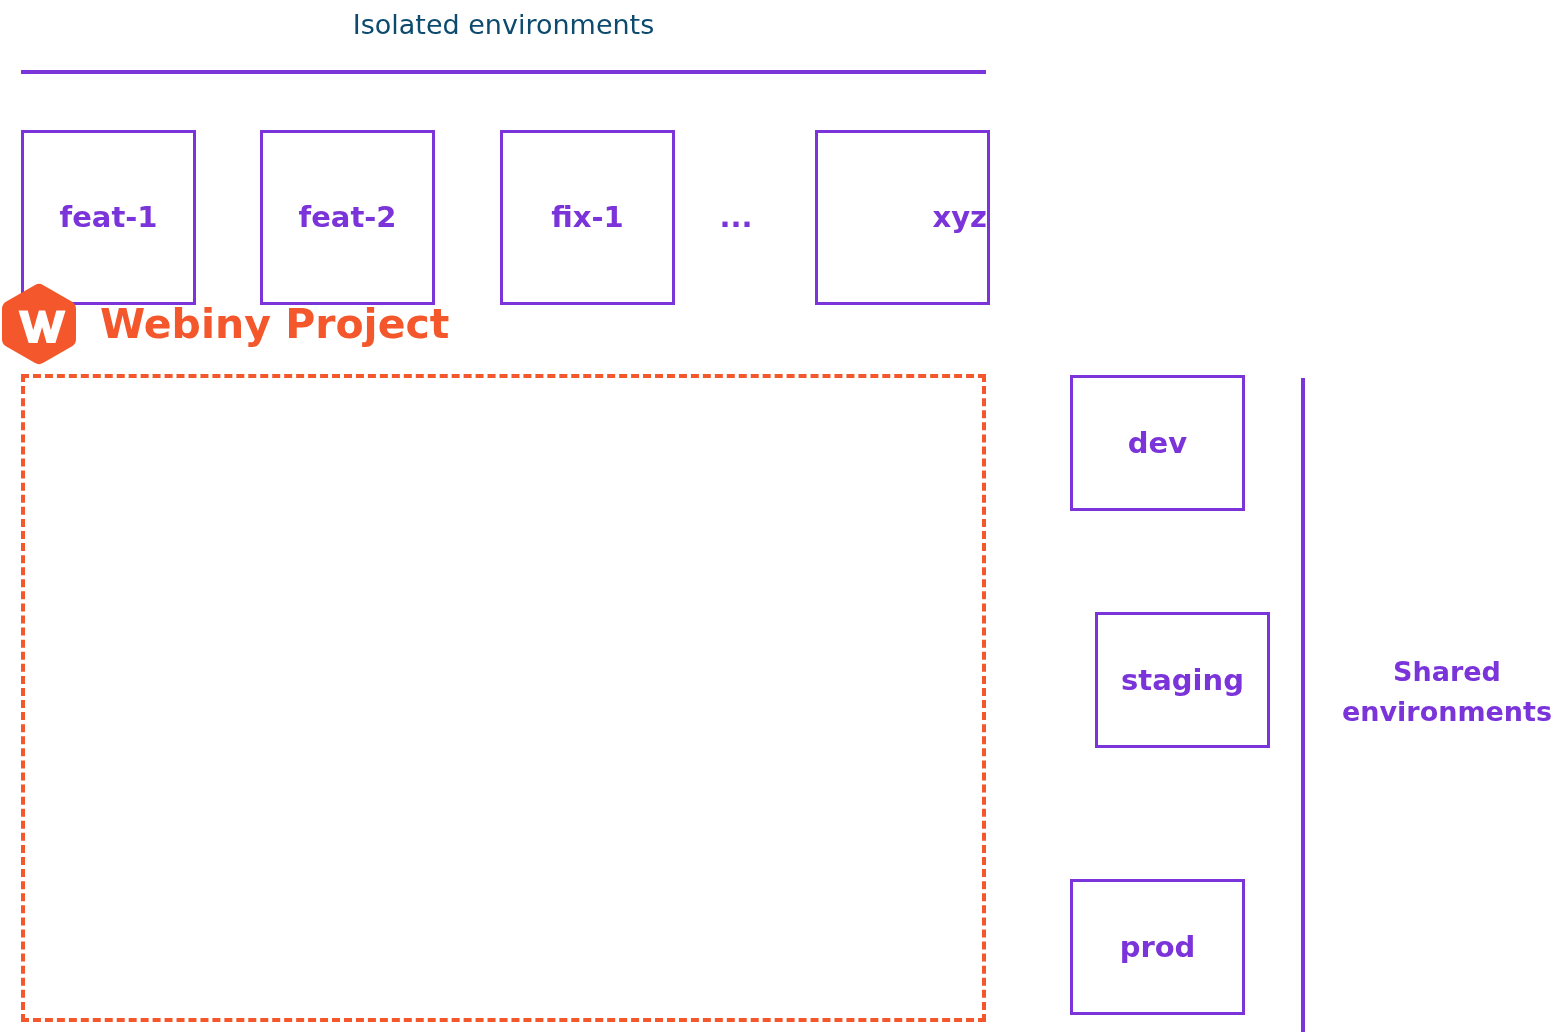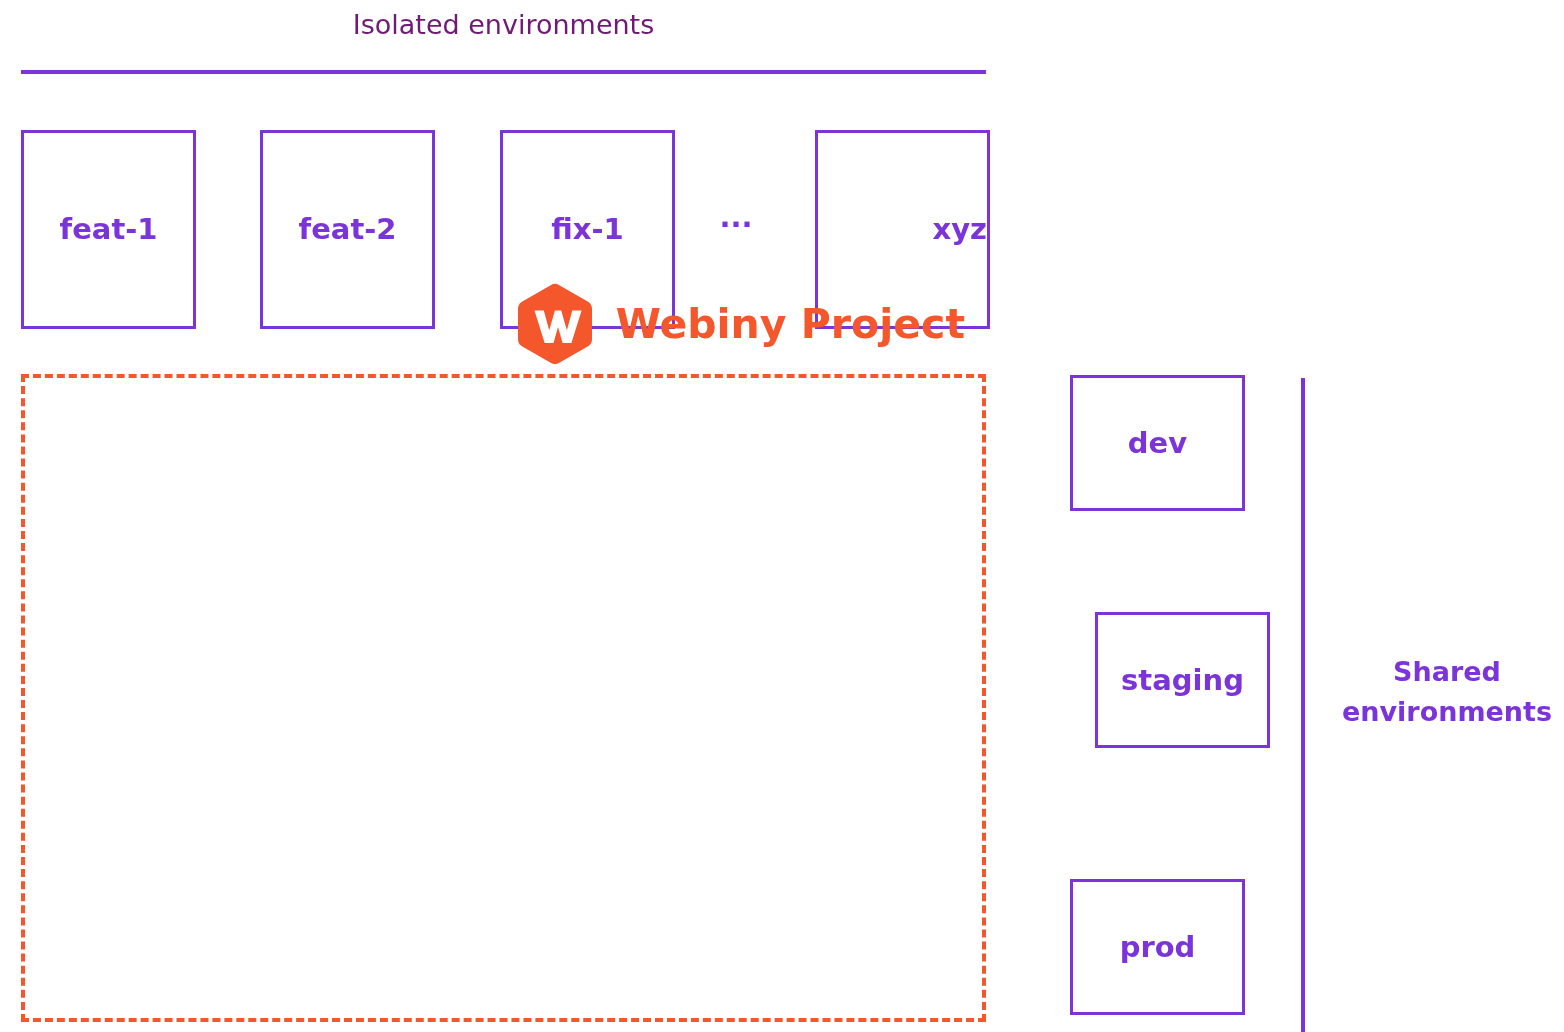--- a/index.html
+++ b/index.html
@@ -24,21 +24,21 @@
     height: 1032px;
   }
 
   
   .isolated-title {
     position: absolute;
     left: 21px;
     top: 8px;
     width: 965px;
     text-align: center;
-    color: #701a75;
+    color: #0c4a6e;
     font-size: 27px;
     font-weight: 400;
     line-height: 34px;
     letter-spacing: 0px;
     white-space: nowrap;
   }
 
   .isolated-rule {
     position: absolute;
     left: 21px;
@@ -60,21 +60,21 @@
   }
   .env-box .env-label {
     color: #7B34D9;
     font-size: 29px;
     font-weight: 700;
     line-height: 1;
     white-space: nowrap;
   }
 
   
-  .iso-box { width: 175px; height: 199px; top: 130px; }
+  .iso-box { width: 175px; height: 175px; top: 130px; }
   .iso-1 { left: 21px; }
   .iso-2 { left: 260px; }
   .iso-3 { left: 500px; }
   .iso-4 { left: 815px; justify-content: flex-end; }
 
   .ellipsis {
     position: absolute;
     left: 700px;
     top: 130px;
     width: 72px;
@@ -101,21 +101,21 @@
   }
 
   .project-inner {
     position: absolute;
     left: 0;
     top: 0;
     width: 965px;
     height: 648px;
     display: flex;
     align-items: center;
-    justify-content: flex-end;
+    justify-content: flex-start;
   }
 
   .project-brand {
     display: flex;
     align-items: center;
     gap: 22px;
   }
 
   .brand-mark {
     width: 78px;

